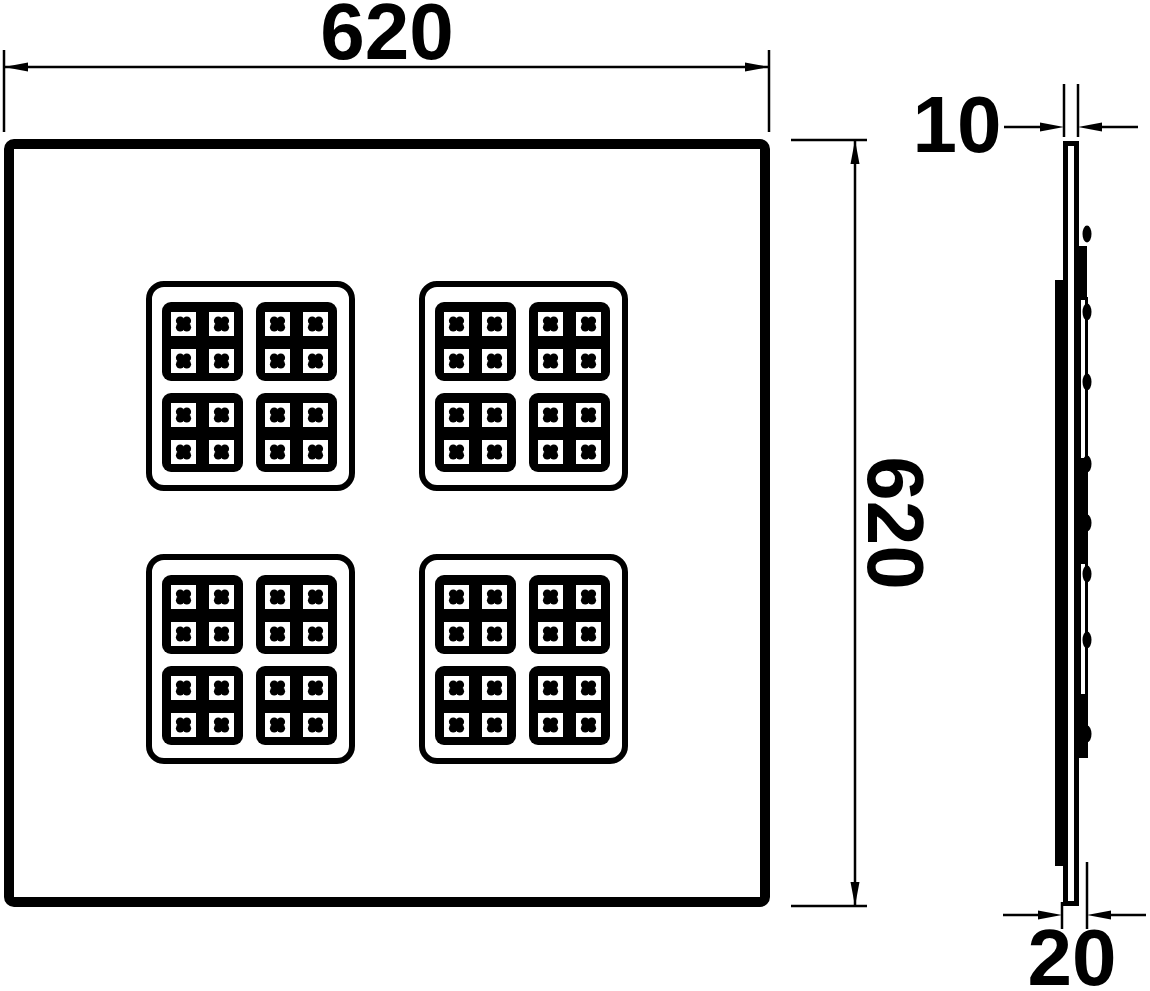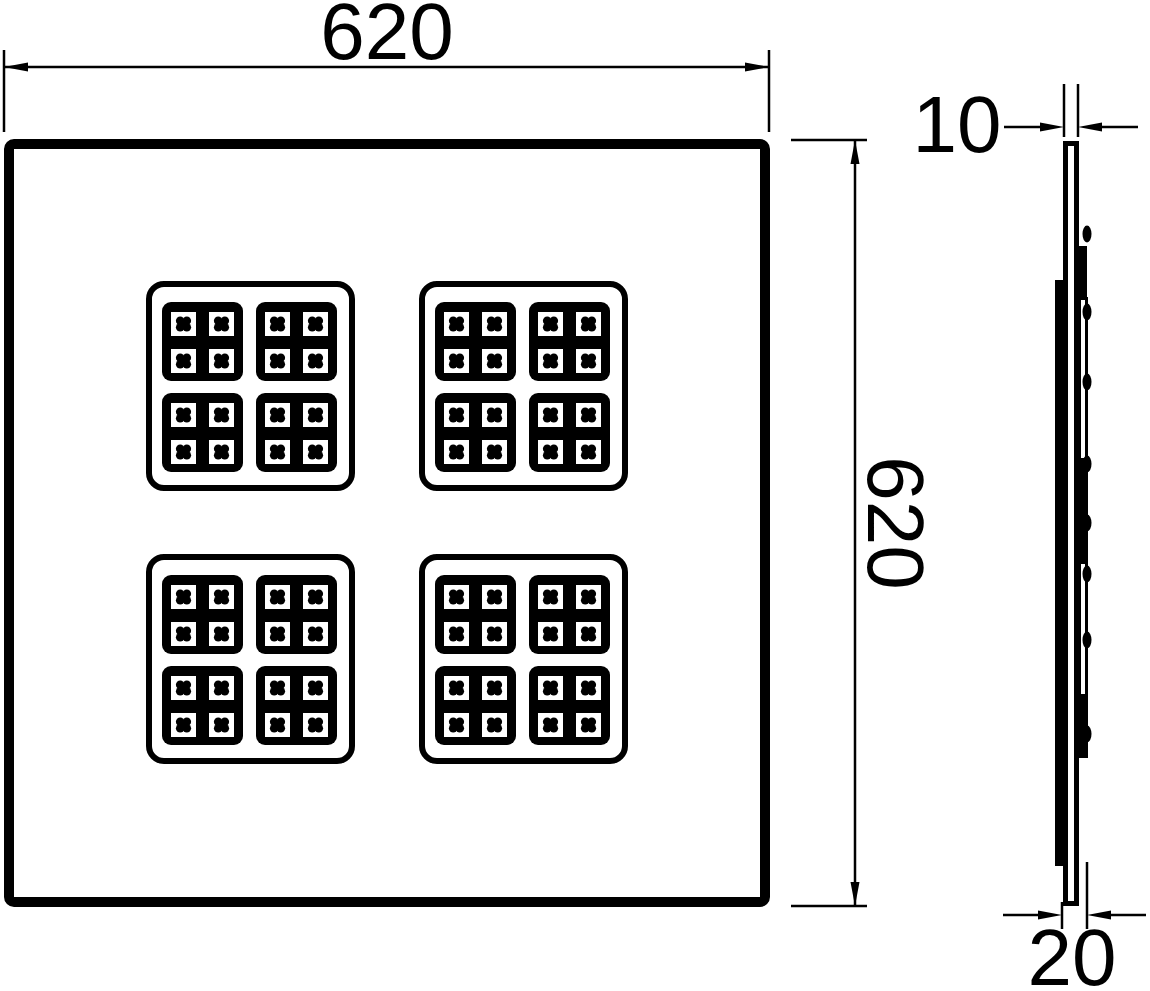--- a/index.html
+++ b/index.html
@@ -7,20 +7,21 @@
     padding: 0;
     background: #ffffff;
     width: 1150px;
     height: 991px;
     overflow: hidden;
   }
   .drawing-wrap {
     width: 1150px;
     height: 984px;
     position: relative;
+    font-weight: bold;
   }
   svg {
     display: block;
   }
   .dim-text {
     font-family: "Liberation Sans", "DejaVu Sans", sans-serif;
     font-size: 80px;
     fill: #000000;
   }
   .thin-line {

